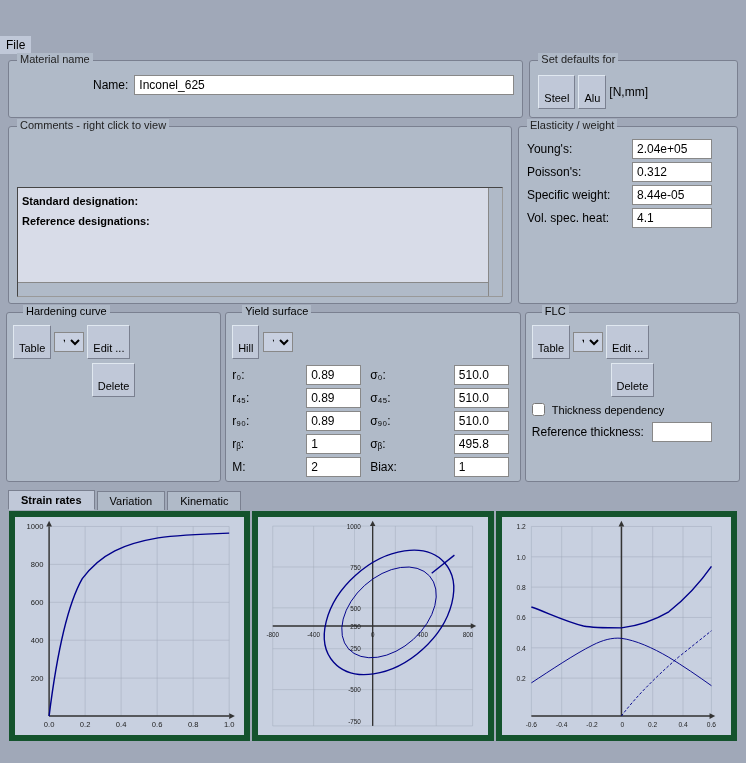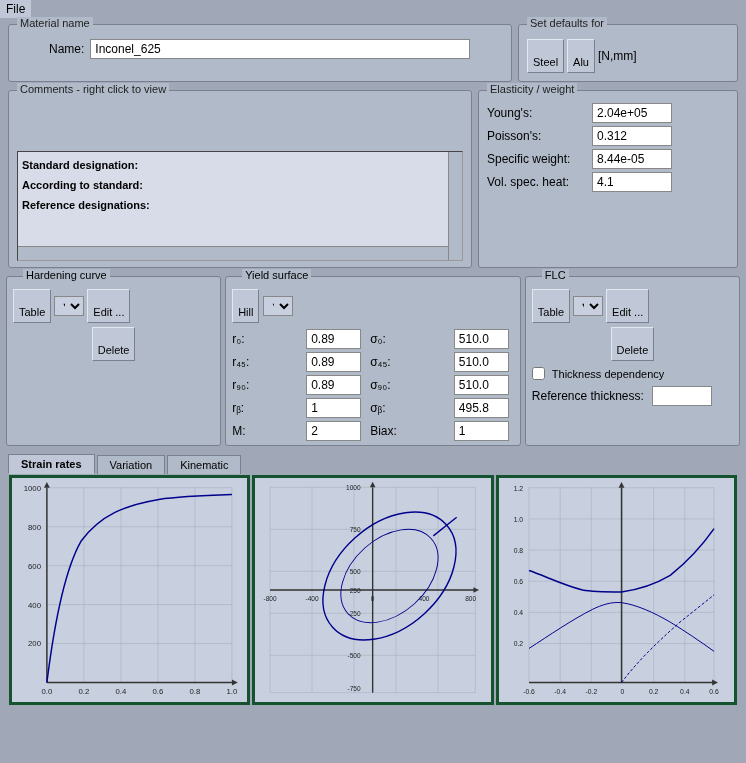--- a/index.html
+++ b/index.html
@@ -58,21 +58,21 @@
     }
     .comments-elasticity-row {
       display: flex;
       gap: 0;
     }
     .comments-box {
       flex: 1;
       margin-right: 2px;
     }
     .elasticity-box {
-      width: 260px;
+      width: 220px;
     }
     .comments-inner {
       background: #d8dce8;
       border: 1px inset #999;
       width: 100%;
       height: 110px;
       padding: 4px;
       position: relative;
       margin-top: 40px;
     }
@@ -226,65 +226,64 @@
     }
     
     .charts-row {
       display: flex;
       gap: 0;
       margin: 0 4px 4px 4px;
     }
     .chart-box {
       flex: 1;
       background: #c8d0e0;
-      border: 3px solid #14532d;
+      border: 6px solid #14532d;
       margin: 1px;
       height: 230px;
       position: relative;
       overflow: hidden;
     }
     .chart-svg {
       width: 100%;
       height: 100%;
     }
   </style>
 </head>
 <body>
 
 <div>
-  <span style="cursor:pointer; font-size:12px; padding: 2px 6px; background:#c0c8d8; display:inline-block;">File</span>
+  <span style="cursor:pointer; font-size:12px; padding: 2px 6px; background:#c0c8d8; display:inline-block;margin-top:36px;">File</span>
 </div>
 
 <div class="main-content">
 
   <div class="top-row">
     <div class="section-box material-name-box" style="flex:1; padding-top:10px; padding-bottom:8px;">
       <span class="section-title">Material name</span>
       <div style="display:flex; align-items:center; margin-top:4px;">
-        <span style="margin-right:6px; font-size:12px;">Name:</span>
+        <span style="margin-right:6px; font-size:12px;margin-left:44px;">Name:</span>
         <input type="text" class="name-input" style="width: 380px;" value="Inconel_625">
       </div>
     </div>
     <div class="section-box set-defaults-box" style="padding-top:10px; padding-bottom:8px;">
       <span class="section-title">Set defaults for</span>
       <div class="defaults-btns">
         <button class="btn btn-small">Steel</button>
         <button class="btn btn-small">Alu</button>
         <span class="defaults-unit">[N,mm]</span>
       </div>
     </div>
   </div>
 
   <div class="comments-elasticity-row">
     <div class="section-box comments-box" style="padding-top:20px;">
       <span class="section-title">Comments - right click to view</span>
       <div class="comments-inner">
         <div class="comments-text">
           <div>Standard designation:</div>
-          <div>According to standard:</div>
           <div>Reference designations:</div>
         </div>
         <div class="scrollbar-right"></div>
         <div class="scrollbar-bottom"></div>
       </div>
     </div>
     <div class="section-box elasticity-box" style="padding-top:12px;">
       <span class="section-title">Elasticity / weight</span>
       <div class="elast-row">
         <span class="elast-label">Young's:</span>

